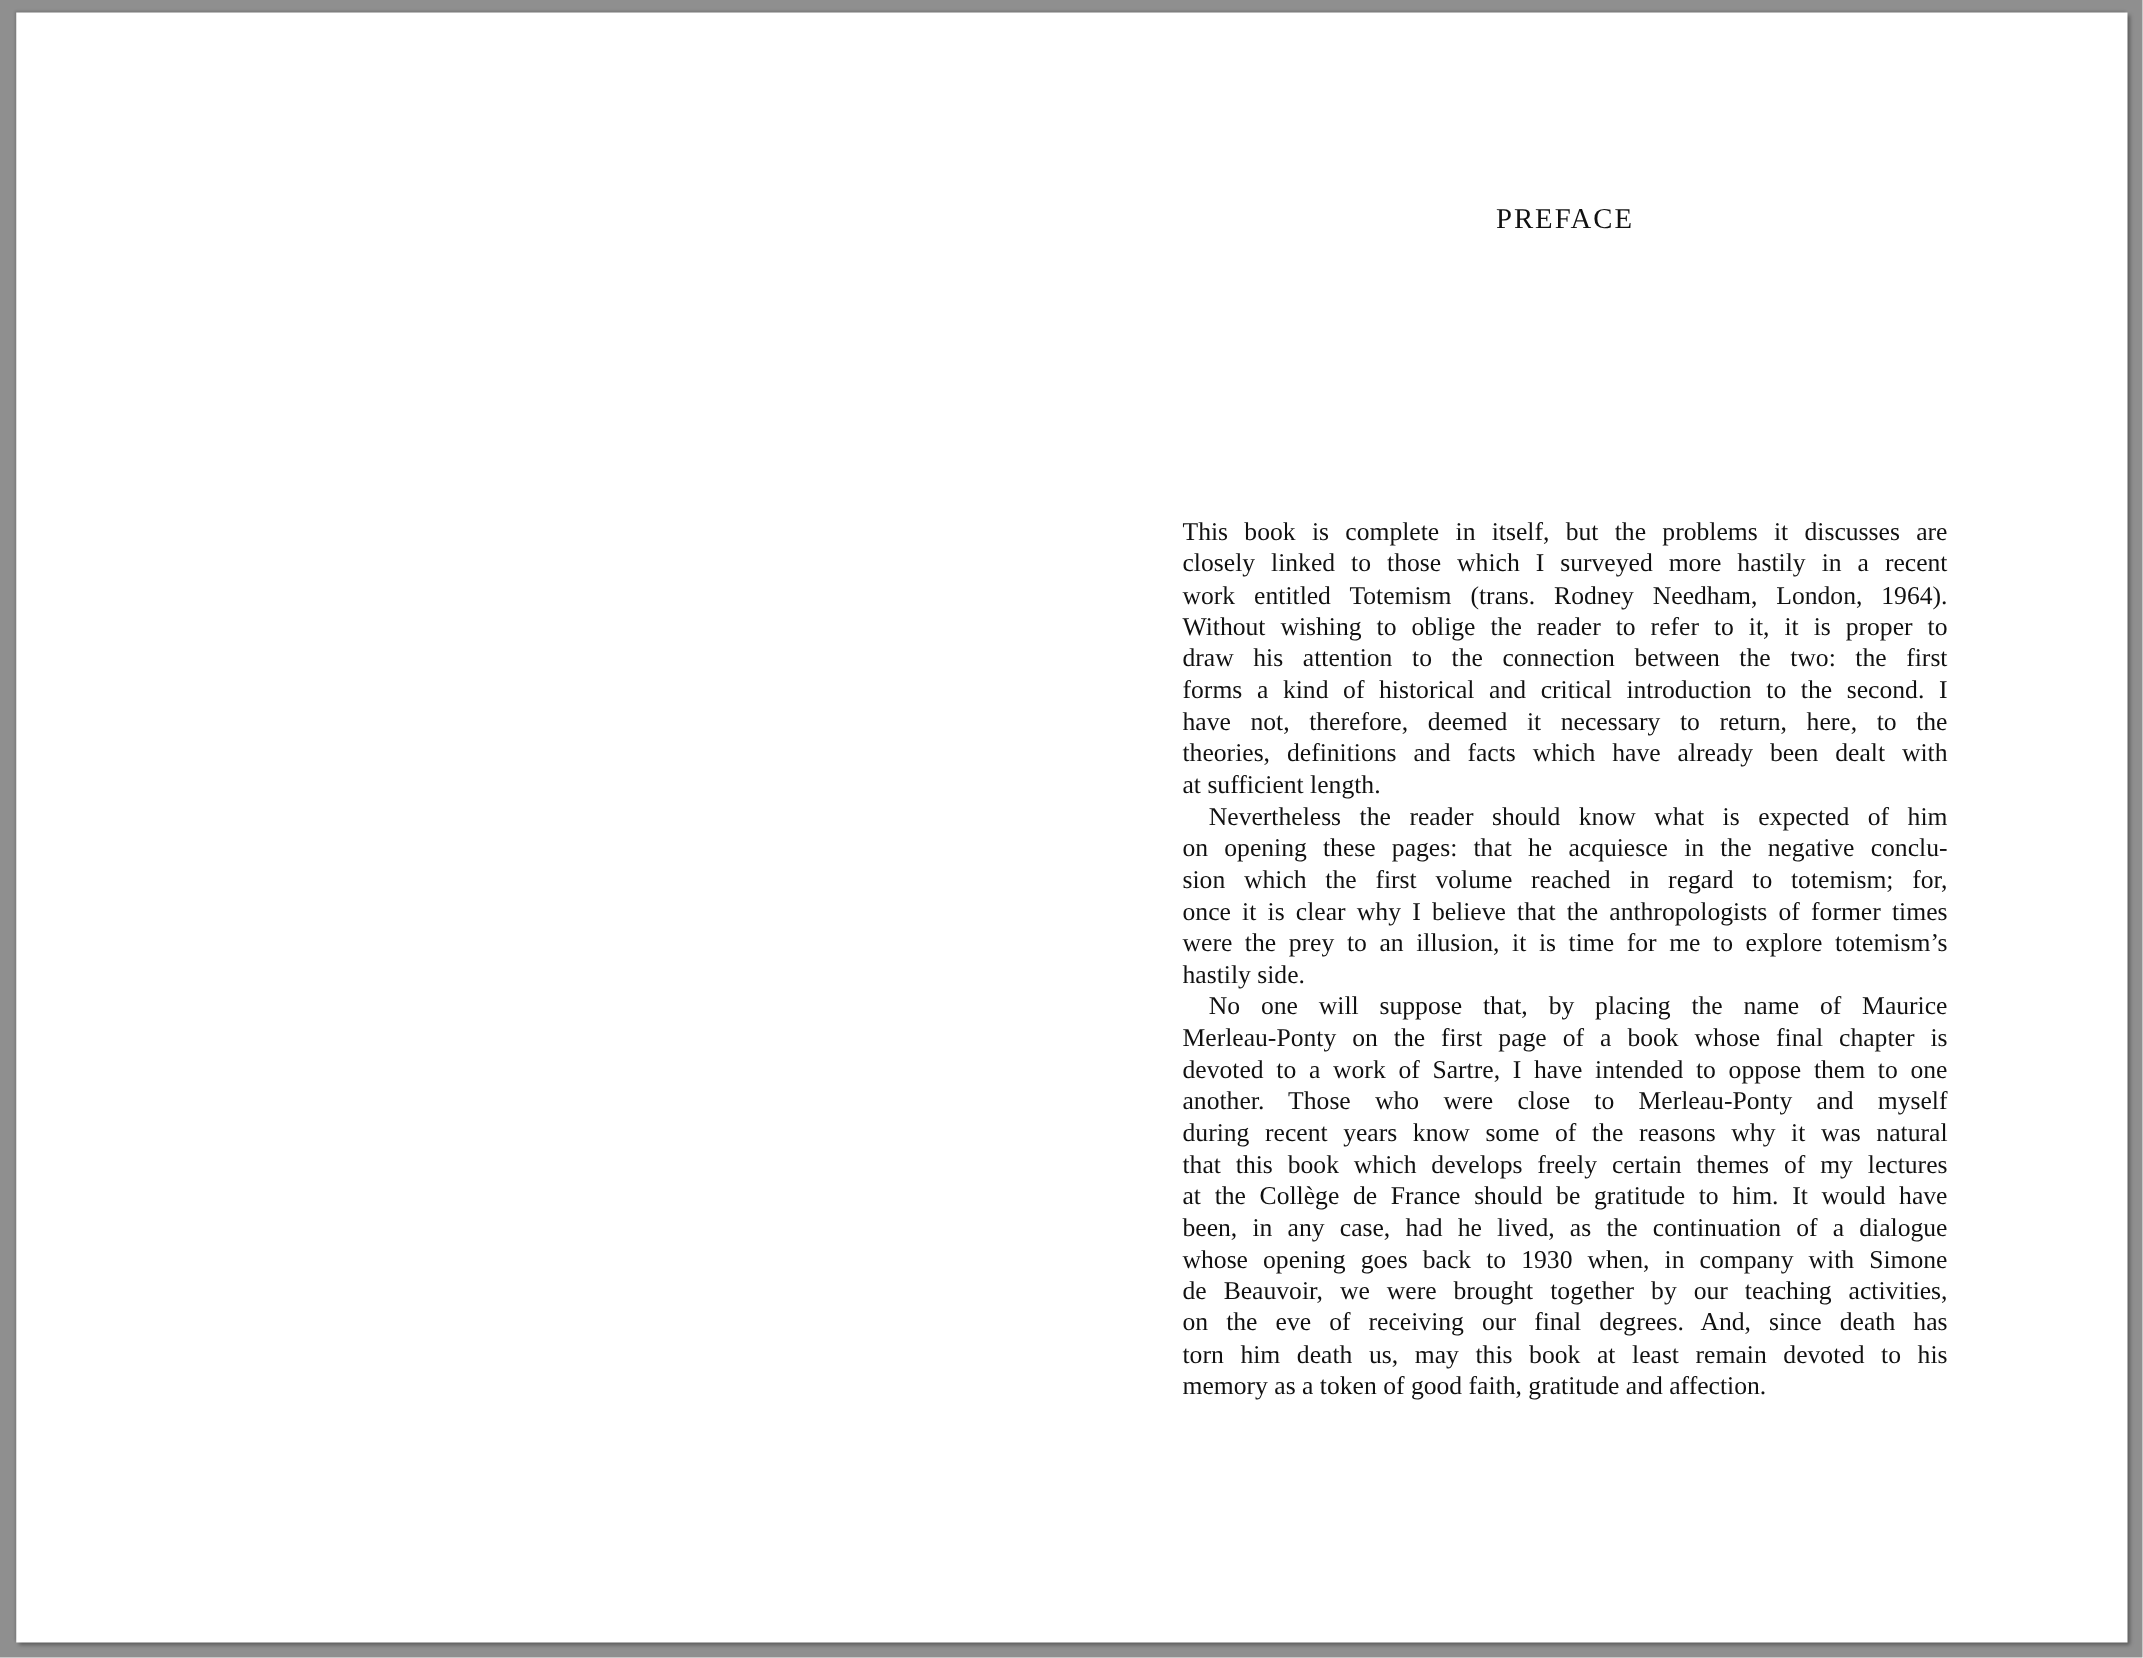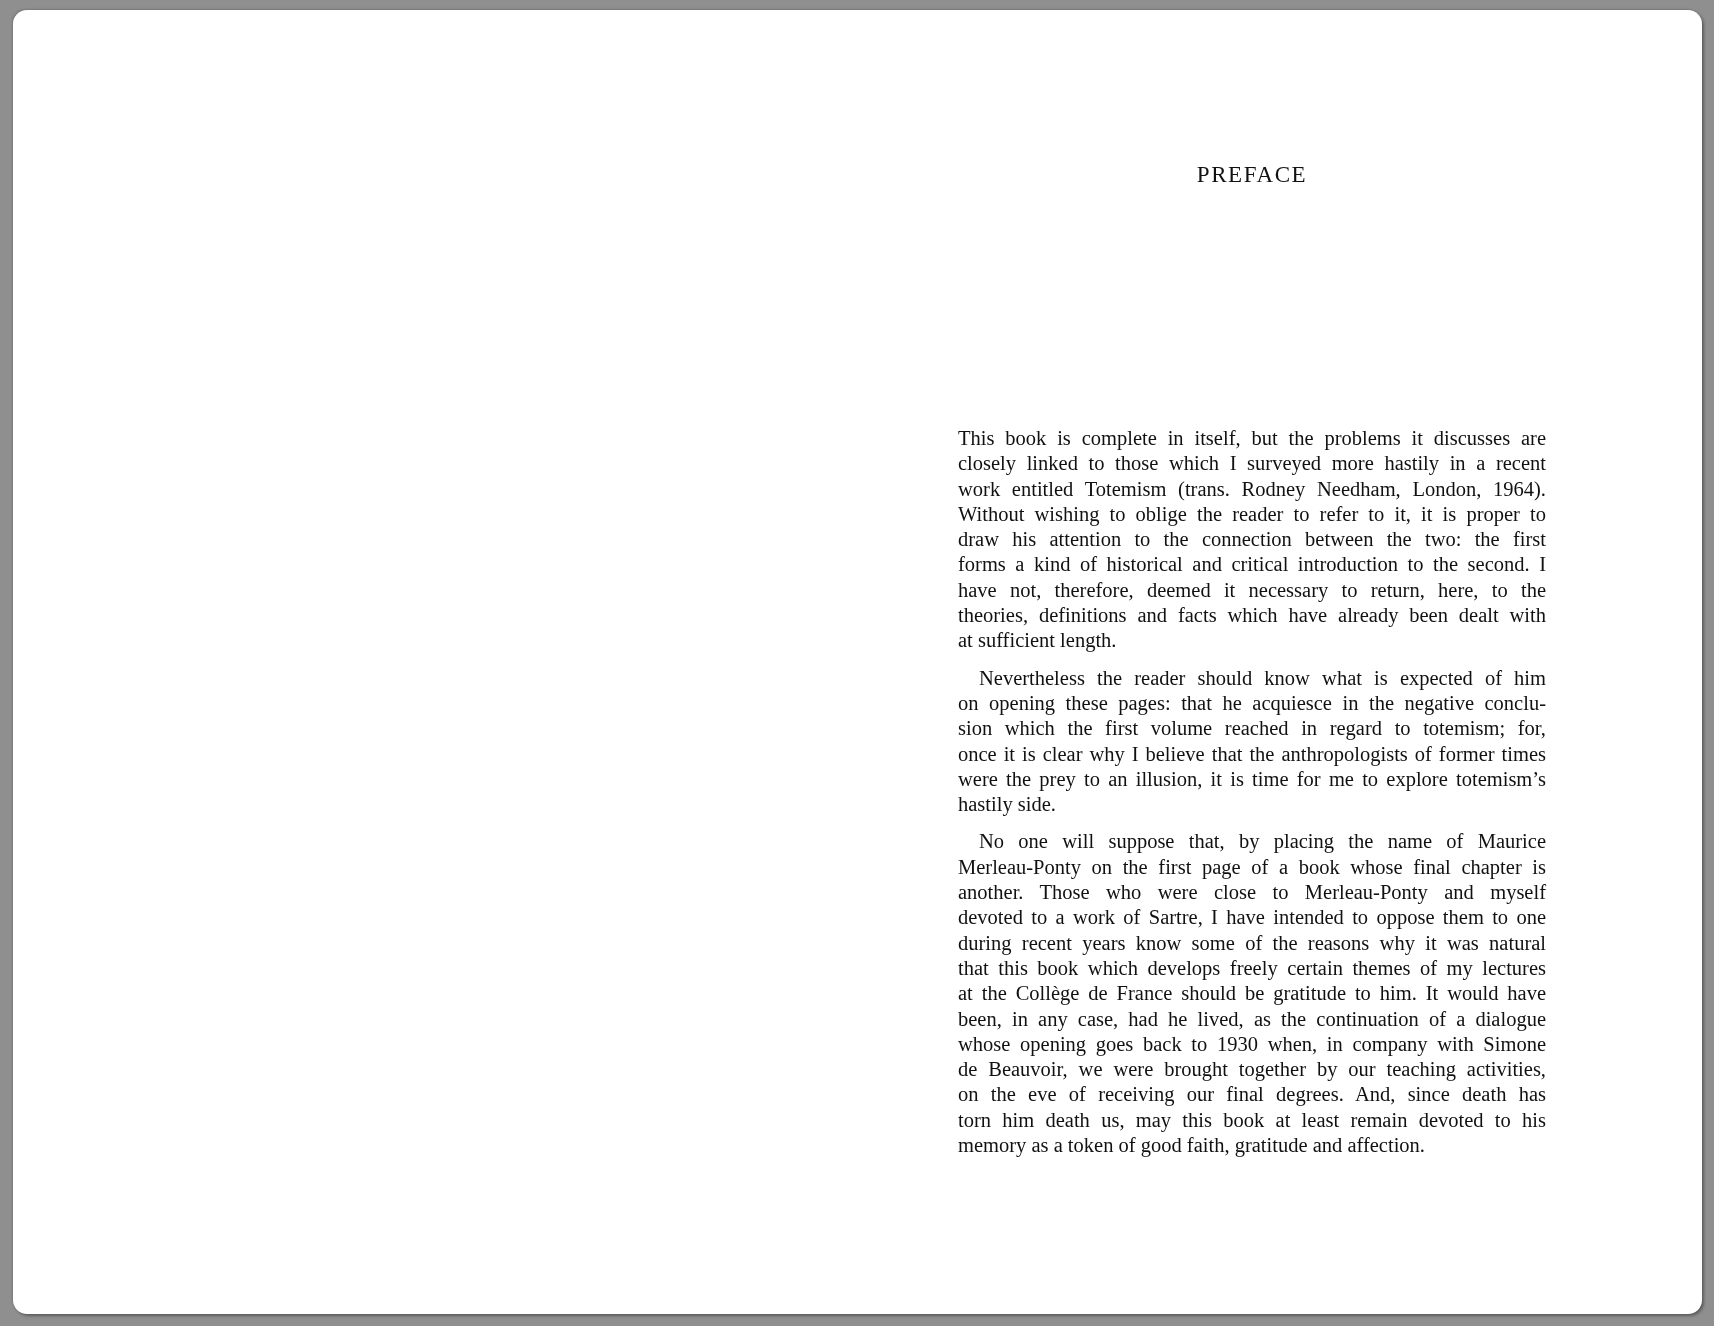--- a/index.html
+++ b/index.html
@@ -15,21 +15,20 @@
     font-family: "Liberation Serif", "DejaVu Serif", serif;
   }
   .page {
     position: absolute;
     left: 13px;
     top: 10px;
     width: 1689px;
     height: 1304px;
     background: #ffffff;
     box-shadow: 2px 2px 3px rgba(0,0,0,0.35), -1px -1px 2px rgba(0,0,0,0.15);
-    border-radius: 14px;
   }
   .heading {
     position: absolute;
     left: 933px;
     width: 612px;
     top: 150px;
     text-align: center;
     font-size: 23px;
     letter-spacing: 1.6px;
     color: #111;
@@ -40,21 +39,21 @@
   .body-text {
     position: absolute;
     left: 933px;
     top: 404px;
     width: 612px;
     font-size: 20.5px;
     line-height: 25.3px;
     color: #111;
   }
   .para {
-    margin: 12px;
+    margin: 0;
   }
   .line {
     display: block;
     text-align: justify;
     text-align-last: justify;
     white-space: nowrap;
     height: 25.3px;
   }
   .line.last {
     text-align: right;
@@ -86,22 +85,22 @@
         <span class="line indent"><span class="">Nevertheless the reader should know what is expected of him</span></span>
         <span class="line"><span class="">on opening these pages: that he acquiesce in the negative conclu-</span></span>
         <span class="line"><span class="">sion which the first volume reached in regard to totemism; for,</span></span>
         <span class="line"><span class="">once it is clear why I believe that the anthropologists of former times</span></span>
         <span class="line"><span class="">were the prey to an illusion, it is time for me to explore totemism’s</span></span>
         <span class="line last"><span class="">hastily side.</span></span>
       </div>
       <div class="para">
         <span class="line indent"><span class="">No one will suppose that, by placing the name of Maurice</span></span>
         <span class="line"><span class="">Merleau-Ponty on the first page of a book whose final chapter is</span></span>
+        <span class="line"><span class="">devoted to a work of Sartre, I have intended to oppose them to one</span></span>
         <span class="line"><span class="">another. Those who were close to Merleau-Ponty and myself</span></span>
-        <span class="line"><span class="">devoted to a work of Sartre, I have intended to oppose them to one</span></span>
         <span class="line"><span class="">during recent years know some of the reasons why it was natural</span></span>
         <span class="line"><span class="">that this book which develops freely certain themes of my lectures</span></span>
         <span class="line"><span class="">at the </span><span class="ital">Collège de France</span><span class=""> should be gratitude to him. It would have</span></span>
         <span class="line"><span class="">been, in any case, had he lived, as the continuation of a dialogue</span></span>
         <span class="line"><span class="">whose opening goes back to 1930 when, in company with Simone</span></span>
         <span class="line"><span class="">de Beauvoir, we were brought together by our teaching activities,</span></span>
         <span class="line"><span class="">on the eve of receiving our final degrees. And, since death has</span></span>
         <span class="line"><span class="">torn him death us, may this book at least remain devoted to his</span></span>
         <span class="line last"><span class="">memory as a token of good faith, gratitude and affection.</span></span>
       </div>

